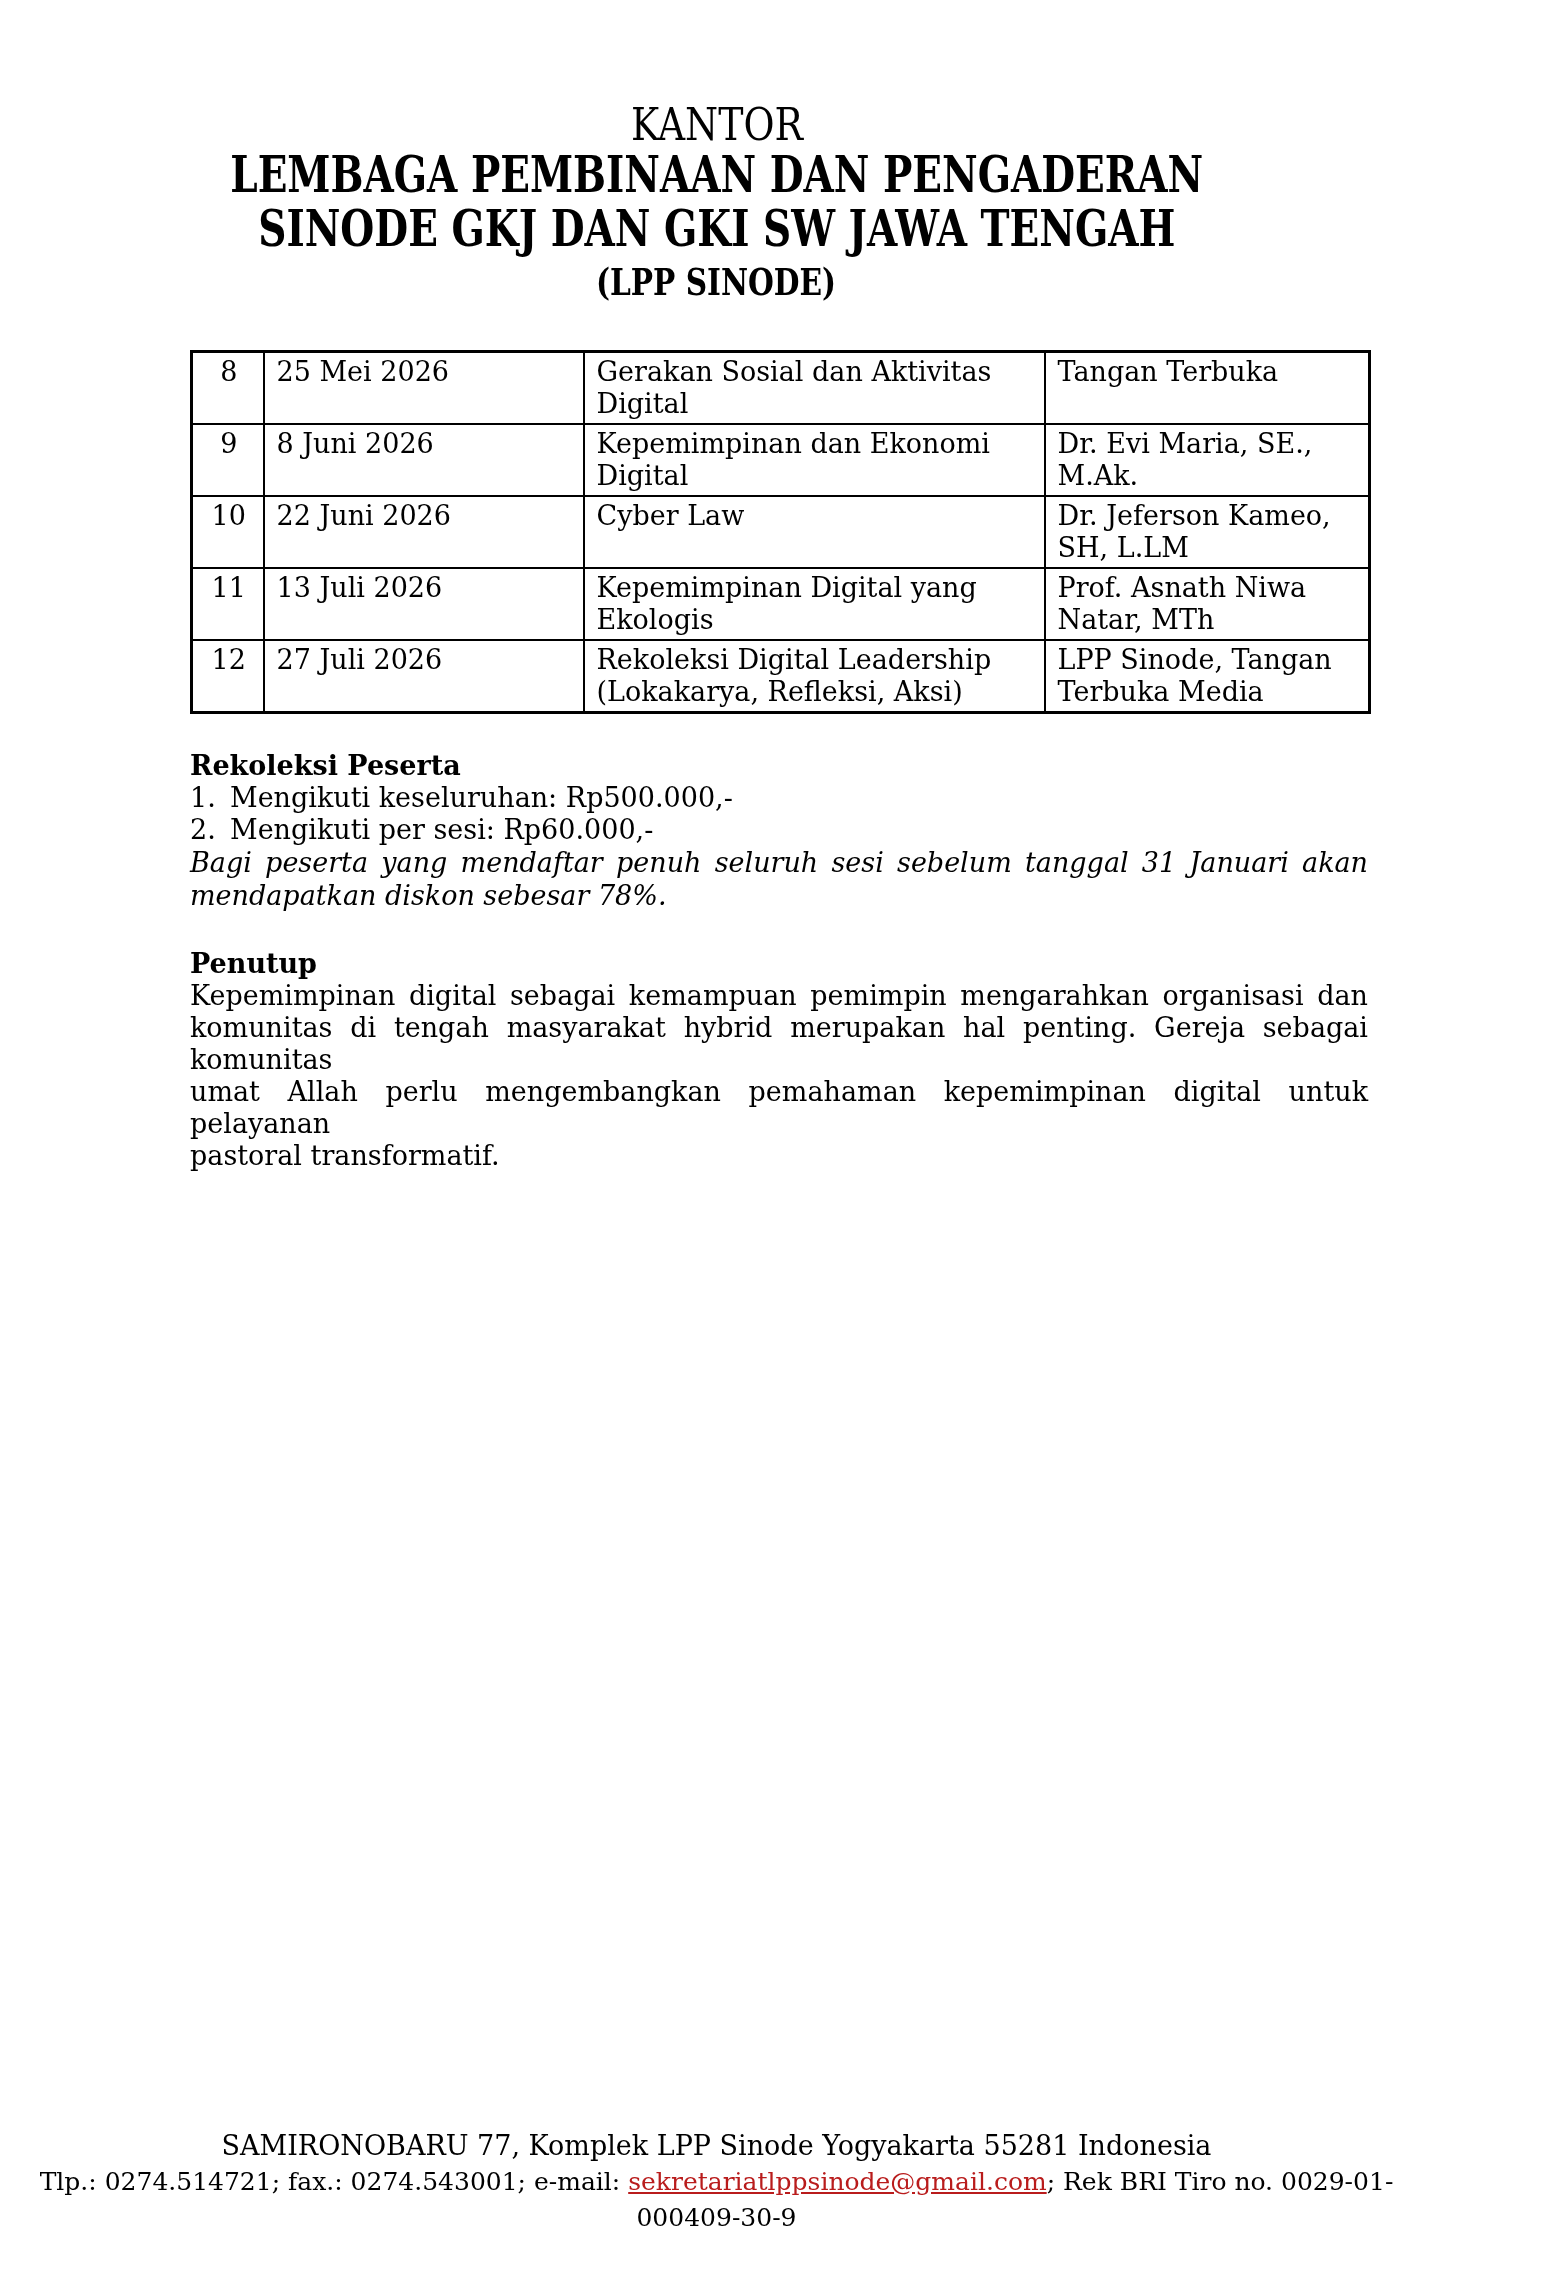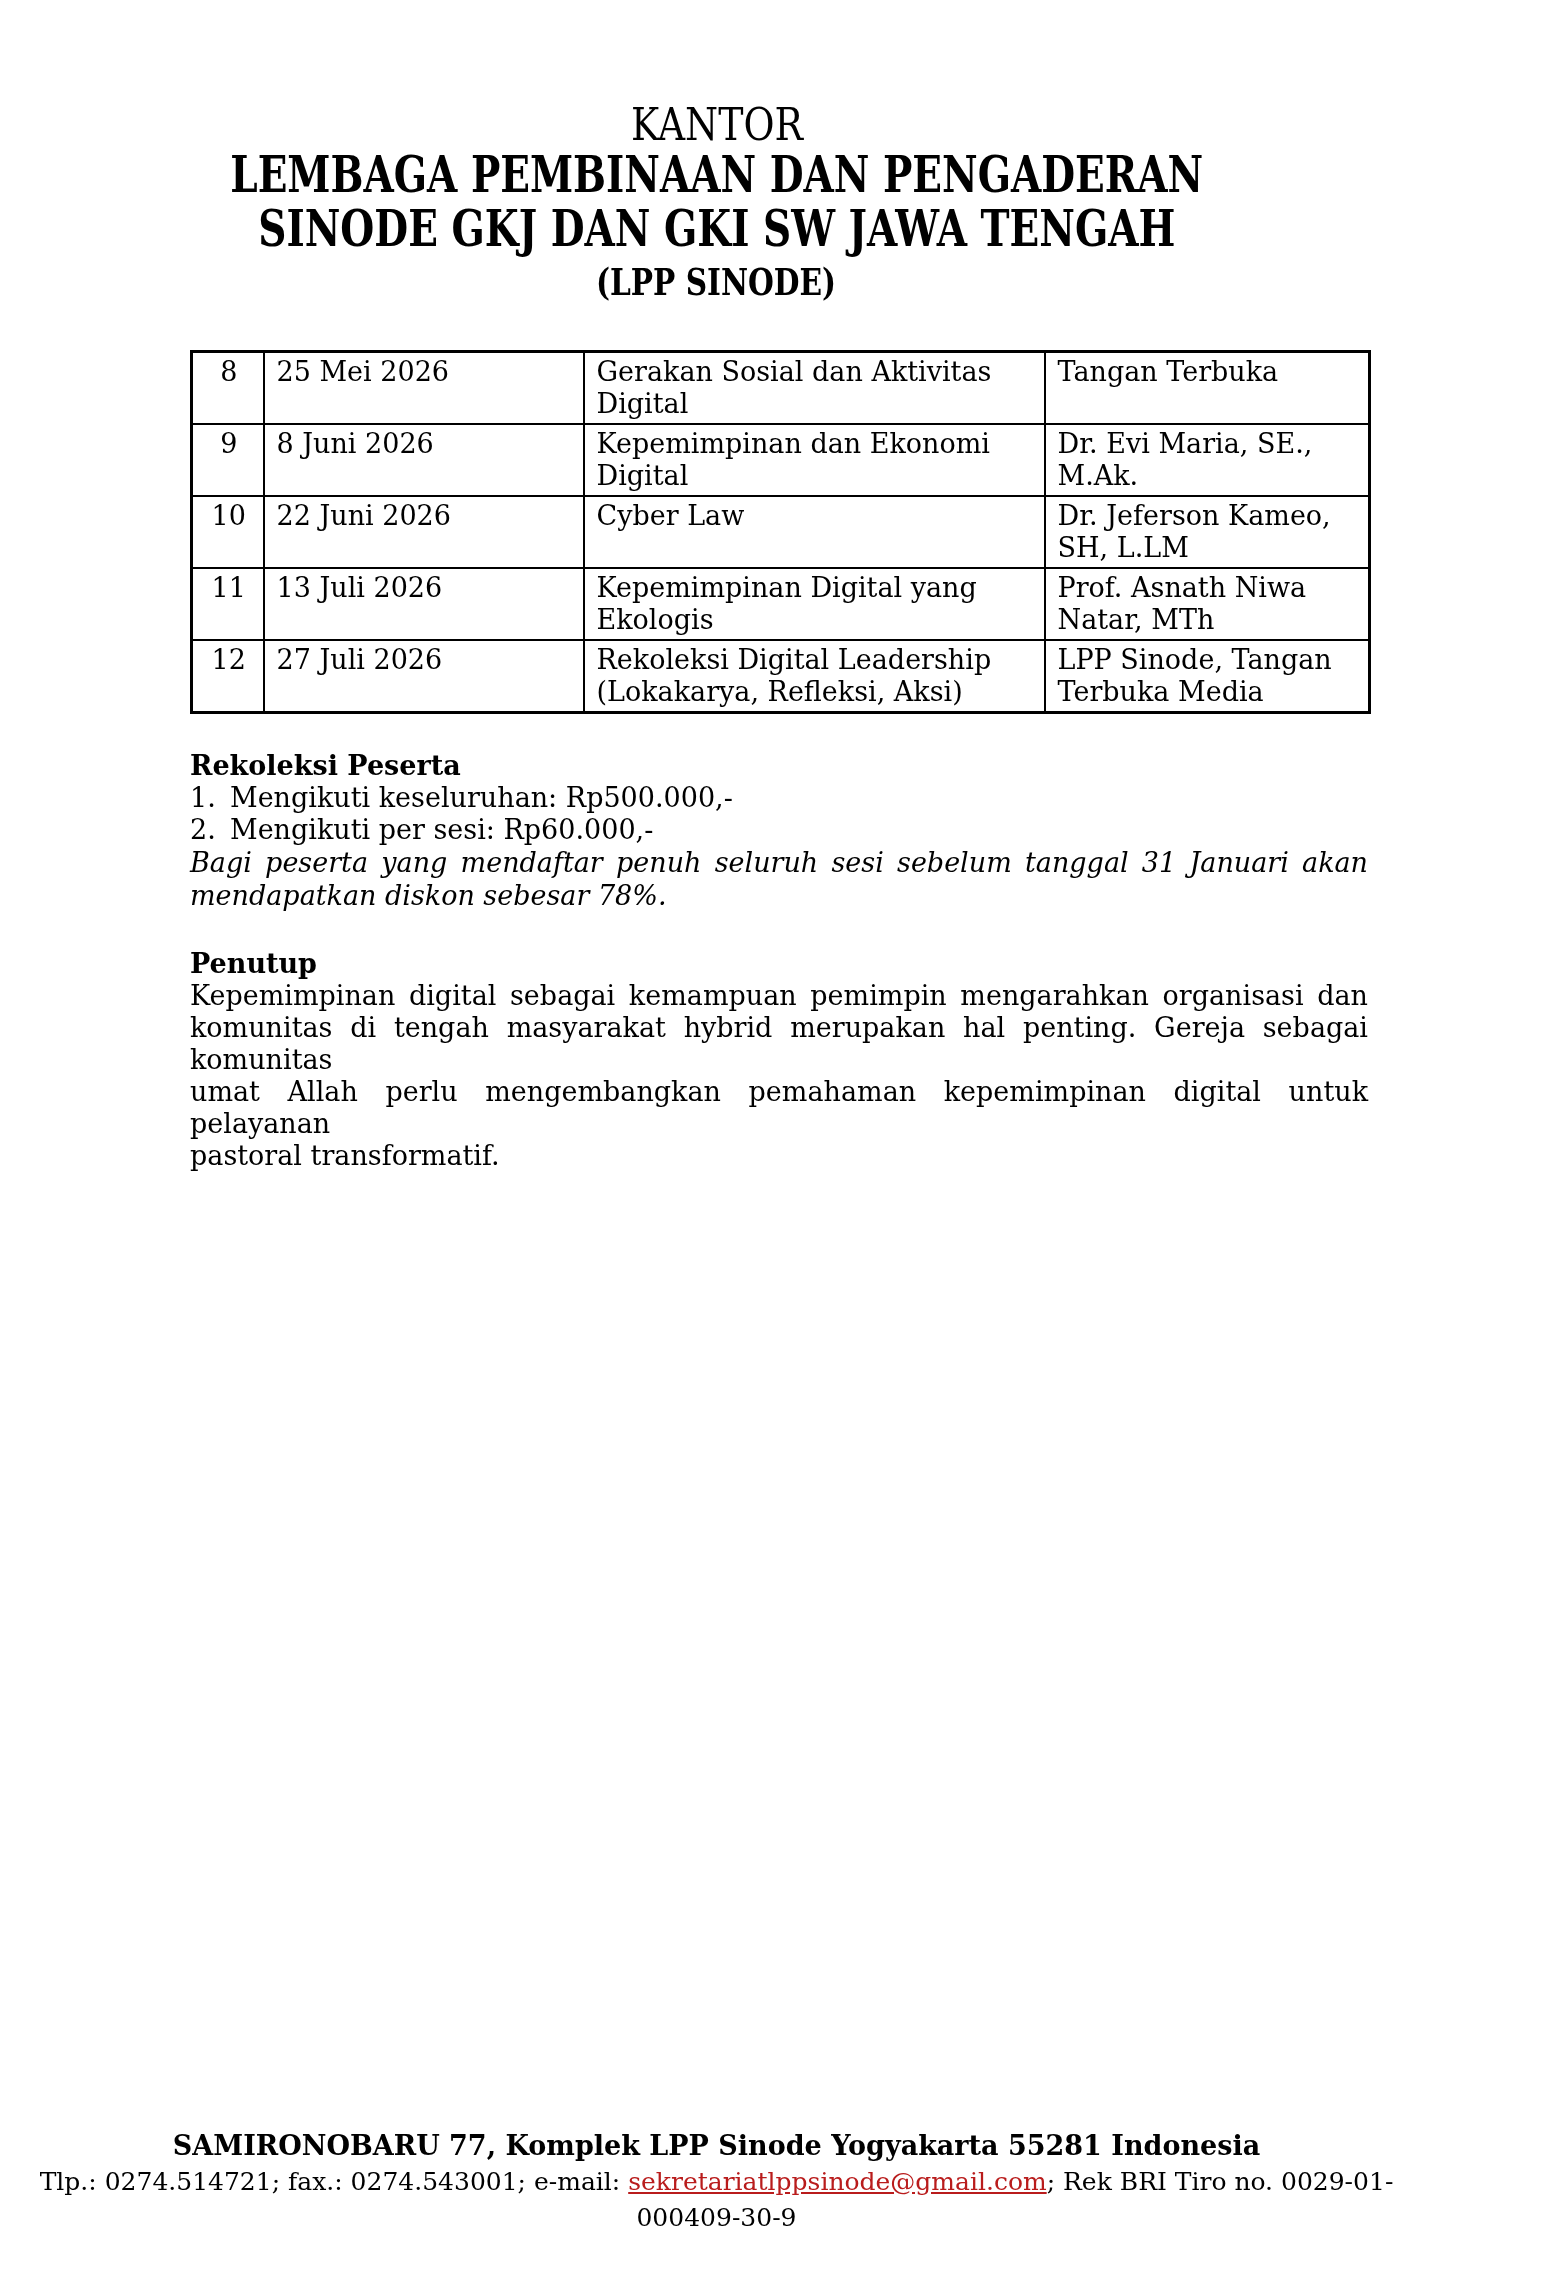--- a/index.html
+++ b/index.html
@@ -40,21 +40,21 @@
   .content{width:1178px;margin-left:190px;font-size:27px;line-height:32px;}
   .sec-heading{font-weight:bold;margin-top:36px;}
   .num-item{display:flex;}
   .num-item .num{flex:0 0 40px;}
   .note{font-style:italic;line-height:33px;}
   .jline{text-align:justify;text-align-last:justify;}
   .lline{text-align:left;}
   .para{line-height:32px;}
   
   .footer{position:absolute;left:0;right:0;top:2128px;text-align:center;}
-  .footer-line1{font-weight:bold;font-size:27px;line-height:36px;}
+  .footer-line1{font-weight:normal;font-size:27px;line-height:36px;}
   .footer-line2{font-size:25px;line-height:36px;}
   .footer-line2 a{color:#b91c1c;text-decoration:underline;}
 </style>
 </head>
 <body>
 
 <div class="page">
 
   <div class="letterhead">
     <div class="h-kantor"><span class="cond-k">KANTOR</span></div>

